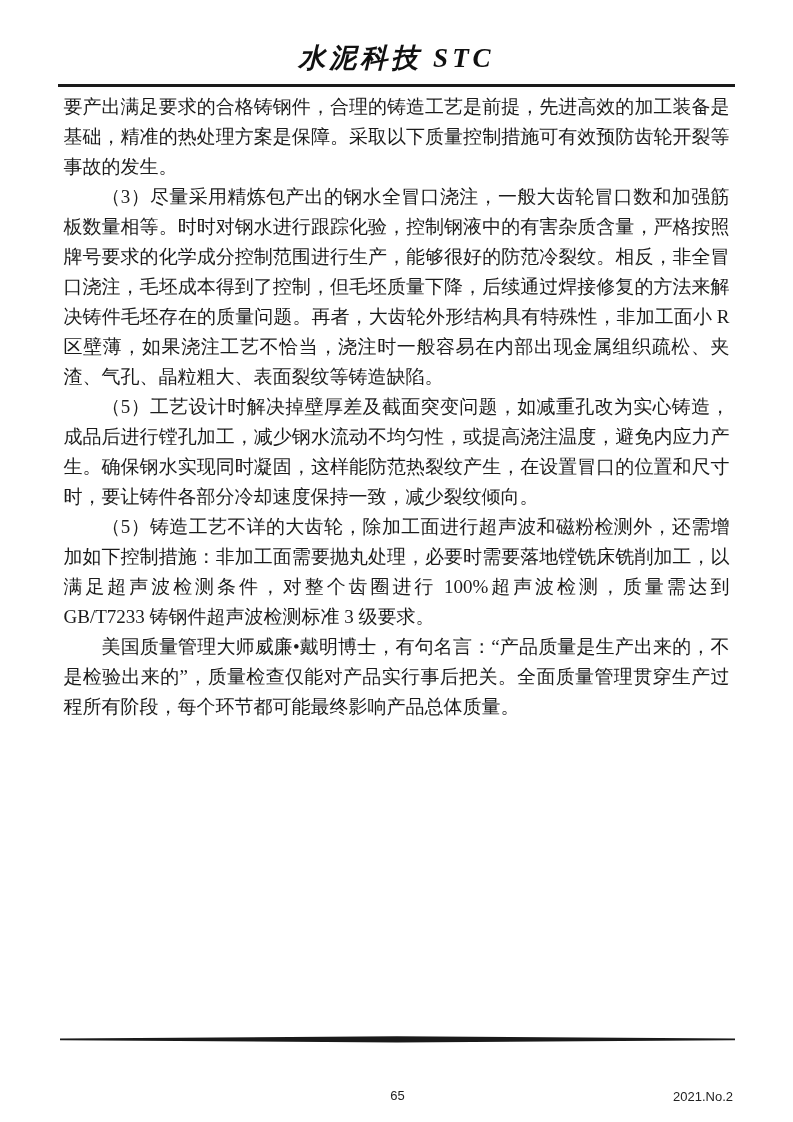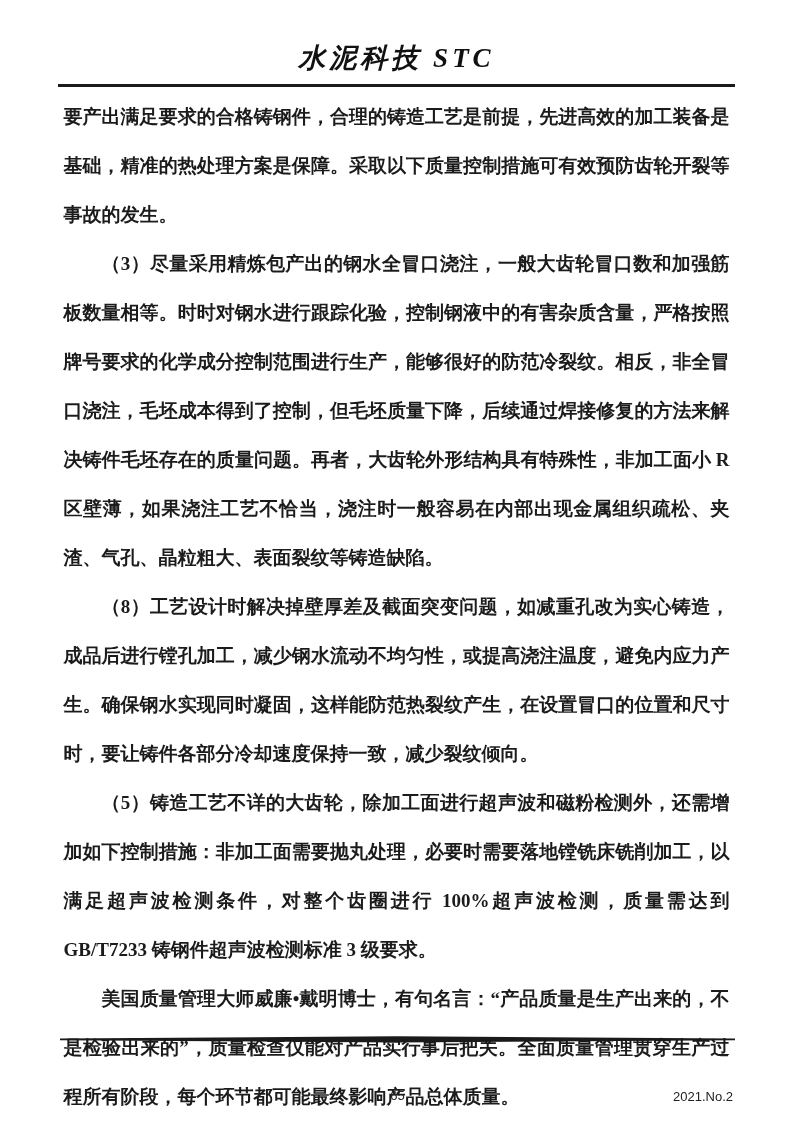--- a/index.html
+++ b/index.html
@@ -31,25 +31,24 @@
   .header-rule {
     width: 677px;
     height: 3px;
     background: #1a1a1a;
     margin: 8px auto 0 auto;
   }
   .article {
     width: 666px;
     margin: 5px auto 16px auto;
     font-size: 19px;
-    line-height: 49px;
+    line-height: 30px;
     text-align: justify;
     text-justify: inter-ideograph;
     color: #1b1b1b;
-    font-weight: bold;
   }
   .article p {
     margin: 0;
     padding: 0;
   }
   .article p.indent {
     text-indent: 2em;
   }
   .footer {
     position: absolute;
@@ -91,21 +90,21 @@
 <div class="page">
 
   <div class="header">
     <div class="journal-title">水泥科技 STC</div>
     <div class="header-rule"></div>
   </div>
 
   <div class="article">
     <p>要产出满足要求的合格铸钢件，合理的铸造工艺是前提，先进高效的加工装备是基础，精准的热处理方案是保障。采取以下质量控制措施可有效预防齿轮开裂等事故的发生。</p>
     <p class="indent">（3）尽量采用精炼包产出的钢水全冒口浇注，一般大齿轮冒口数和加强筋板数量相等。时时对钢水进行跟踪化验，控制钢液中的有害杂质含量，严格按照牌号要求的化学成分控制范围进行生产，能够很好的防范冷裂纹。相反，非全冒口浇注，毛坯成本得到了控制，但毛坯质量下降，后续通过焊接修复的方法来解决铸件毛坯存在的质量问题。再者，大齿轮外形结构具有特殊性，非加工面小 R 区壁薄，如果浇注工艺不恰当，浇注时一般容易在内部出现金属组织疏松、夹渣、气孔、晶粒粗大、表面裂纹等铸造缺陷。</p>
-    <p class="indent">（8）工艺设计时解决掉壁厚差及截面突变问题，如减重孔改为实心铸造，成品后进行镗孔加工，减少钢水流动不均匀性，或提高浇注温度，避免内应力产生。确保钢水实现同时凝固，这样能防范热裂纹产生，在设置冒口的位置和尺寸时，要让铸件各部分冷却速度保持一致，减少裂纹倾向。</p>
+    <p class="indent">（5）工艺设计时解决掉壁厚差及截面突变问题，如减重孔改为实心铸造，成品后进行镗孔加工，减少钢水流动不均匀性，或提高浇注温度，避免内应力产生。确保钢水实现同时凝固，这样能防范热裂纹产生，在设置冒口的位置和尺寸时，要让铸件各部分冷却速度保持一致，减少裂纹倾向。</p>
     <p class="indent">（5）铸造工艺不详的大齿轮，除加工面进行超声波和磁粉检测外，还需增加如下控制措施：非加工面需要抛丸处理，必要时需要落地镗铣床铣削加工，以满足超声波检测条件，对整个齿圈进行 100%超声波检测，质量需达到 GB/T7233 铸钢件超声波检测标准 3 级要求。</p>
     <p class="indent">美国质量管理大师威廉•戴明博士，有句名言：“产品质量是生产出来的，不是检验出来的”，质量检查仅能对产品实行事后把关。全面质量管理贯穿生产过程所有阶段，每个环节都可能最终影响产品总体质量。</p>
   </div>
 
   <div class="footer">
     <svg class="footer-rule" viewBox="0 0 675 7" preserveAspectRatio="none" aria-hidden="true">
       <polygon points="0,2.6 337,0.2 675,2.6 675,4.2 337,6.6 0,4.2" fill="#1a1a1a"></polygon>
     </svg>
     <div class="footer-row">
       <span class="page-number">65</span>

